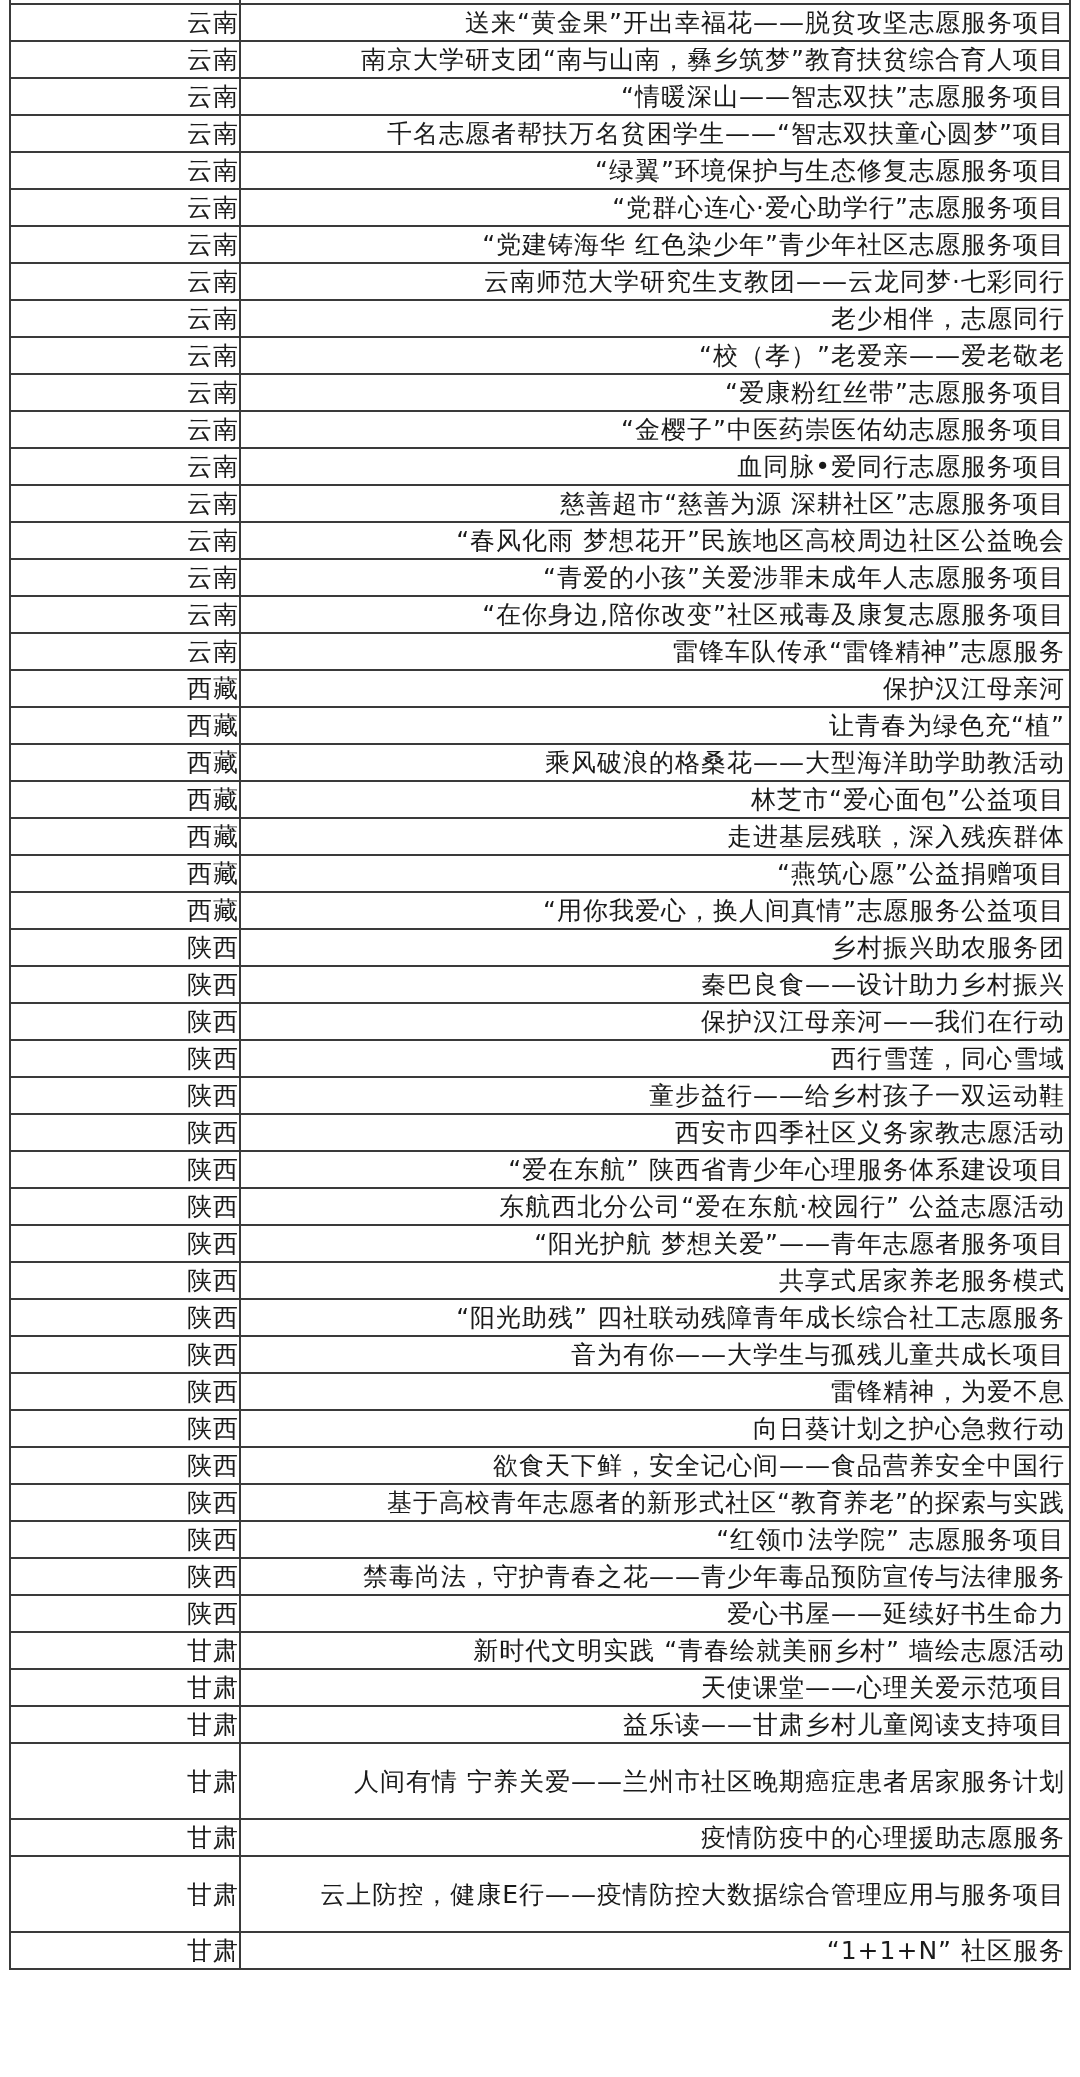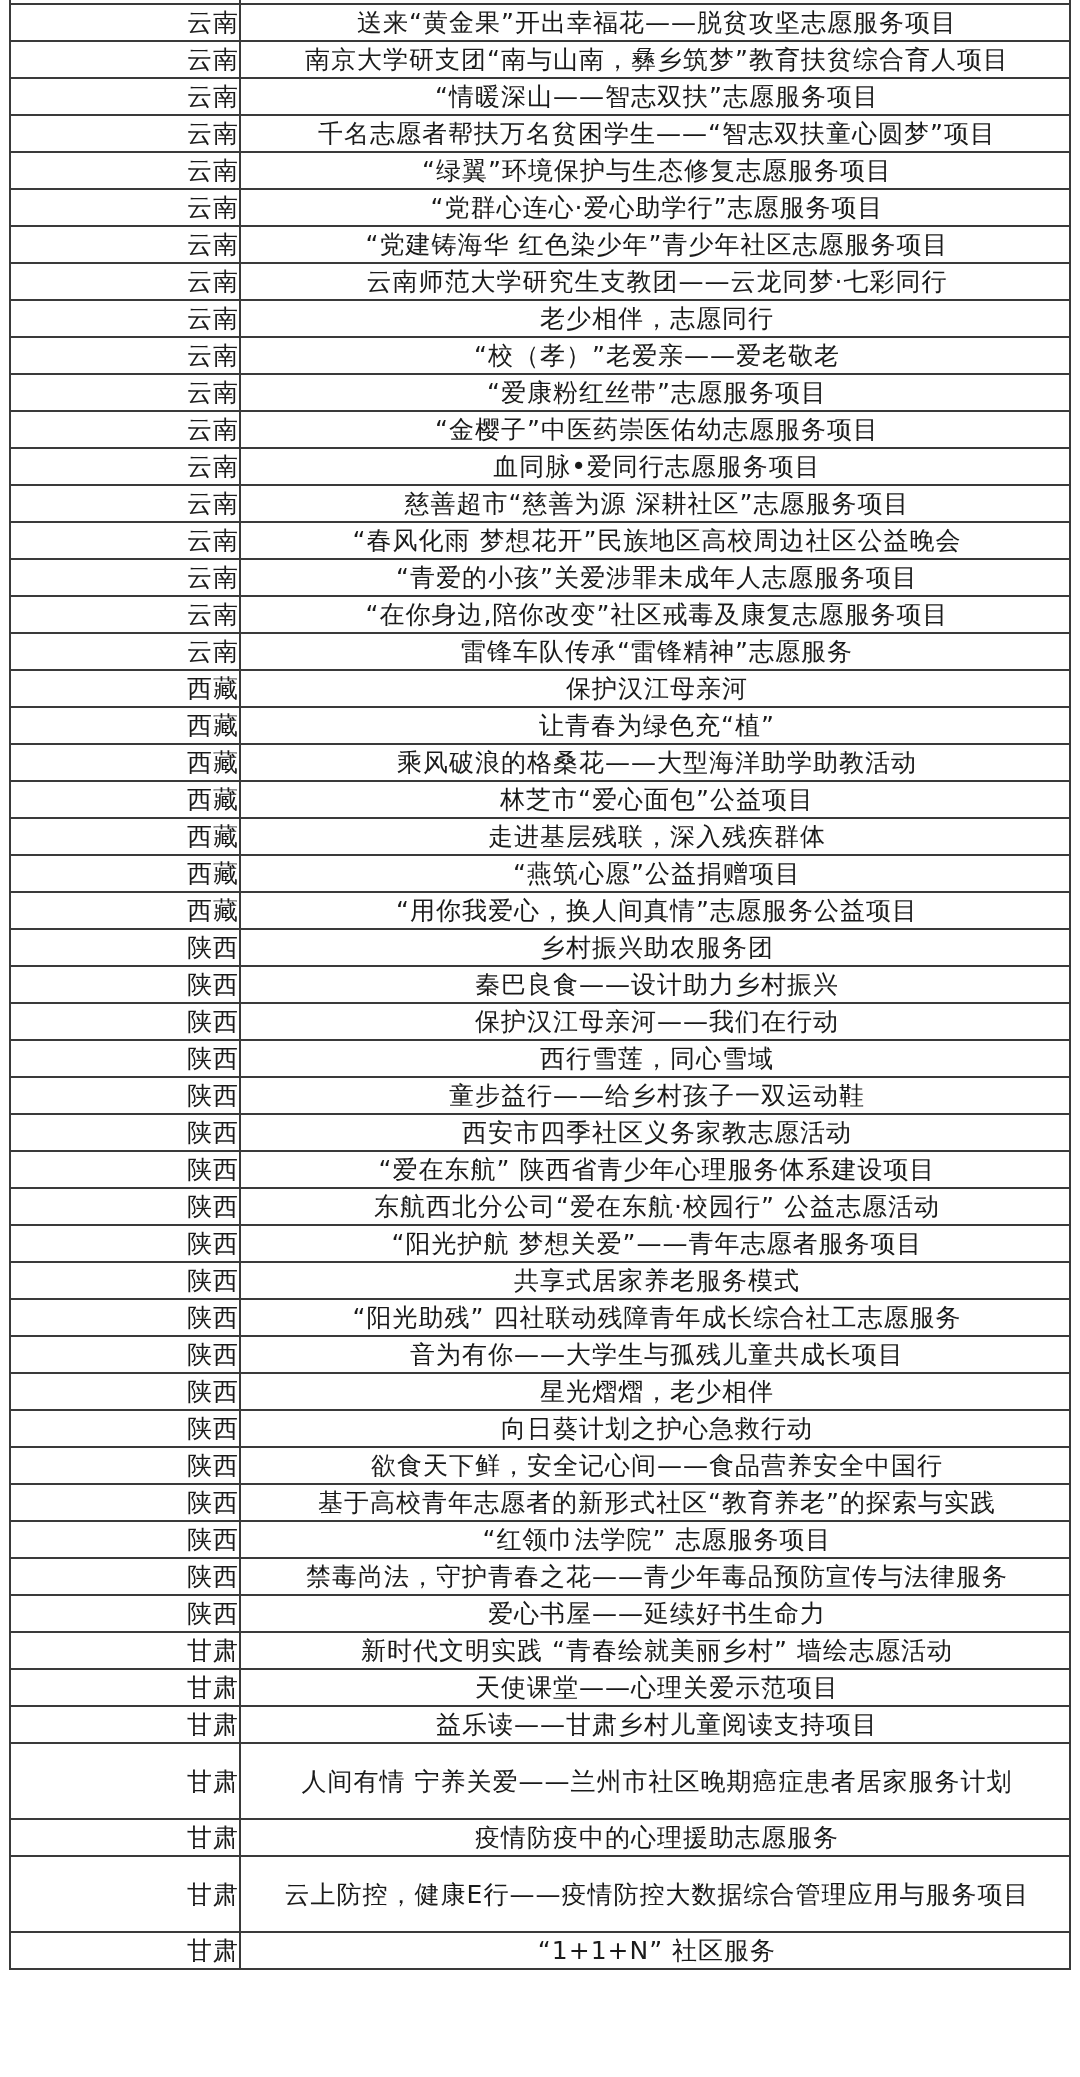--- a/index.html
+++ b/index.html
@@ -3,21 +3,21 @@
 <meta charset="utf-8">
 <style>
   html, body { margin: 0; padding: 0; background: #ffffff; }
   body { width: 1080px; height: 2077px; overflow: hidden; position: relative;
          font-family: "DejaVu Sans", "Liberation Sans", sans-serif; color: #1a1a1a; }
   .sheet { position: absolute; left: 9px; top: -34px; width: 1062px; }
   table { border-collapse: collapse; width: 1062px; table-layout: fixed; }
   td { border: 2px solid #3a3a3a; padding: 0; font-size: 25px; line-height: 33px;
        vertical-align: middle; letter-spacing: 1px; }
   td.prov { width: 228px; text-align: right; height: 35px; }
-  td.name { padding-left: 8px; text-align: center; white-space: normal; word-break: break-all; padding-right: 4px; }
+  td.name { padding-left: 8px; text-align: right; white-space: normal; word-break: break-all; padding-right: 4px; }
   tr.single td { height: 35px; }
   tr.double td { height: 74px; }
 </style>
 </head>
 <body>
 
 <div class="sheet">
   <table>
     <tbody id="tbody">
         <tr class="single">
@@ -167,21 +167,21 @@
         <tr class="single">
           <td class="prov">陕西</td>
           <td class="name"> “阳光助残” 四社联动残障青年成长综合社工志愿服务</td>
         </tr>
         <tr class="single">
           <td class="prov">陕西</td>
           <td class="name">音为有你——大学生与孤残儿童共成长项目</td>
         </tr>
         <tr class="single">
           <td class="prov">陕西</td>
-          <td class="name">星光熠熠，老少相伴</td>
+          <td class="name">雷锋精神，为爱不息</td>
         </tr>
         <tr class="single">
           <td class="prov">陕西</td>
           <td class="name">向日葵计划之护心急救行动</td>
         </tr>
         <tr class="single">
           <td class="prov">陕西</td>
           <td class="name">欲食天下鲜，安全记心间——食品营养安全中国行</td>
         </tr>
         <tr class="single">

